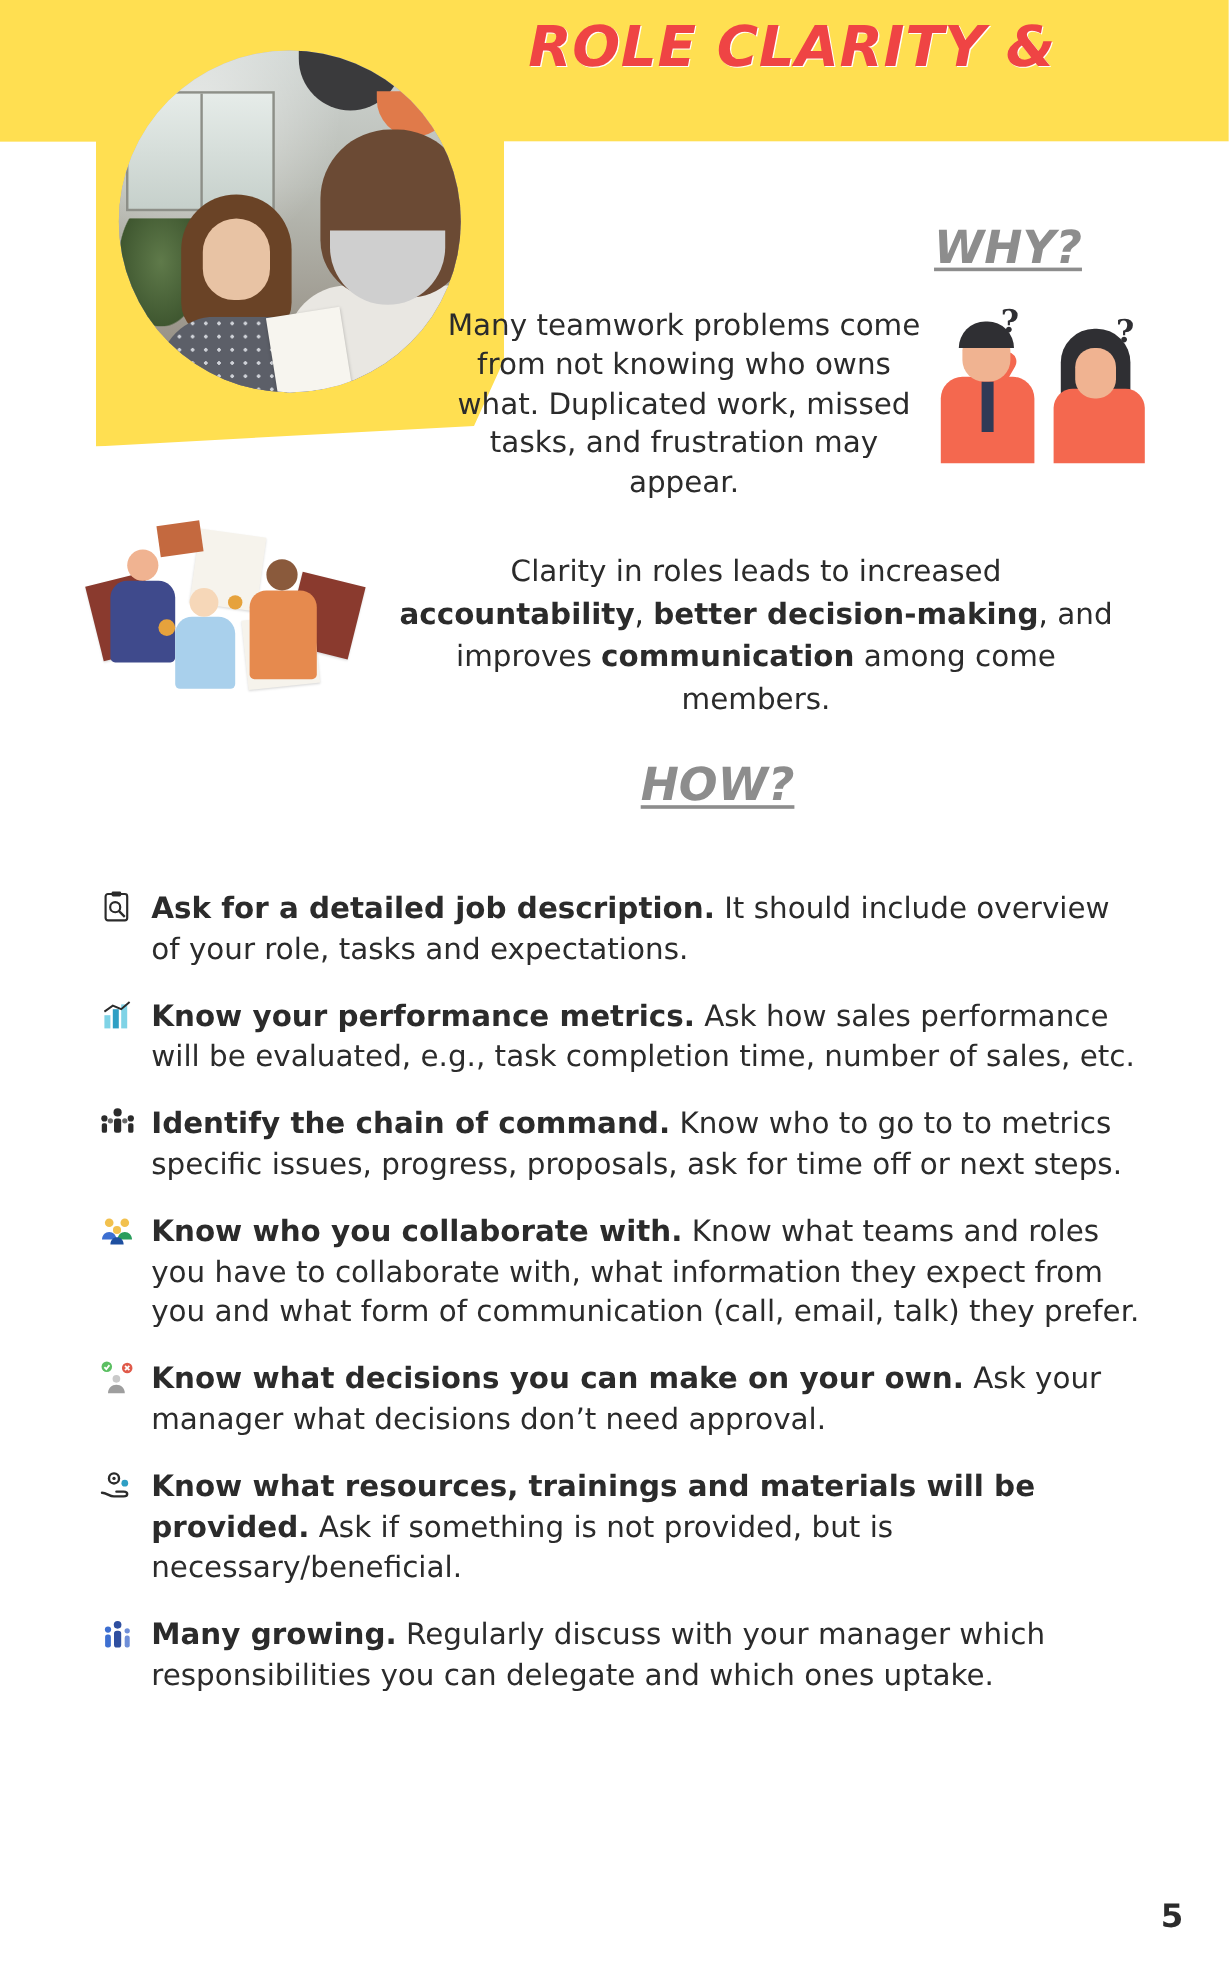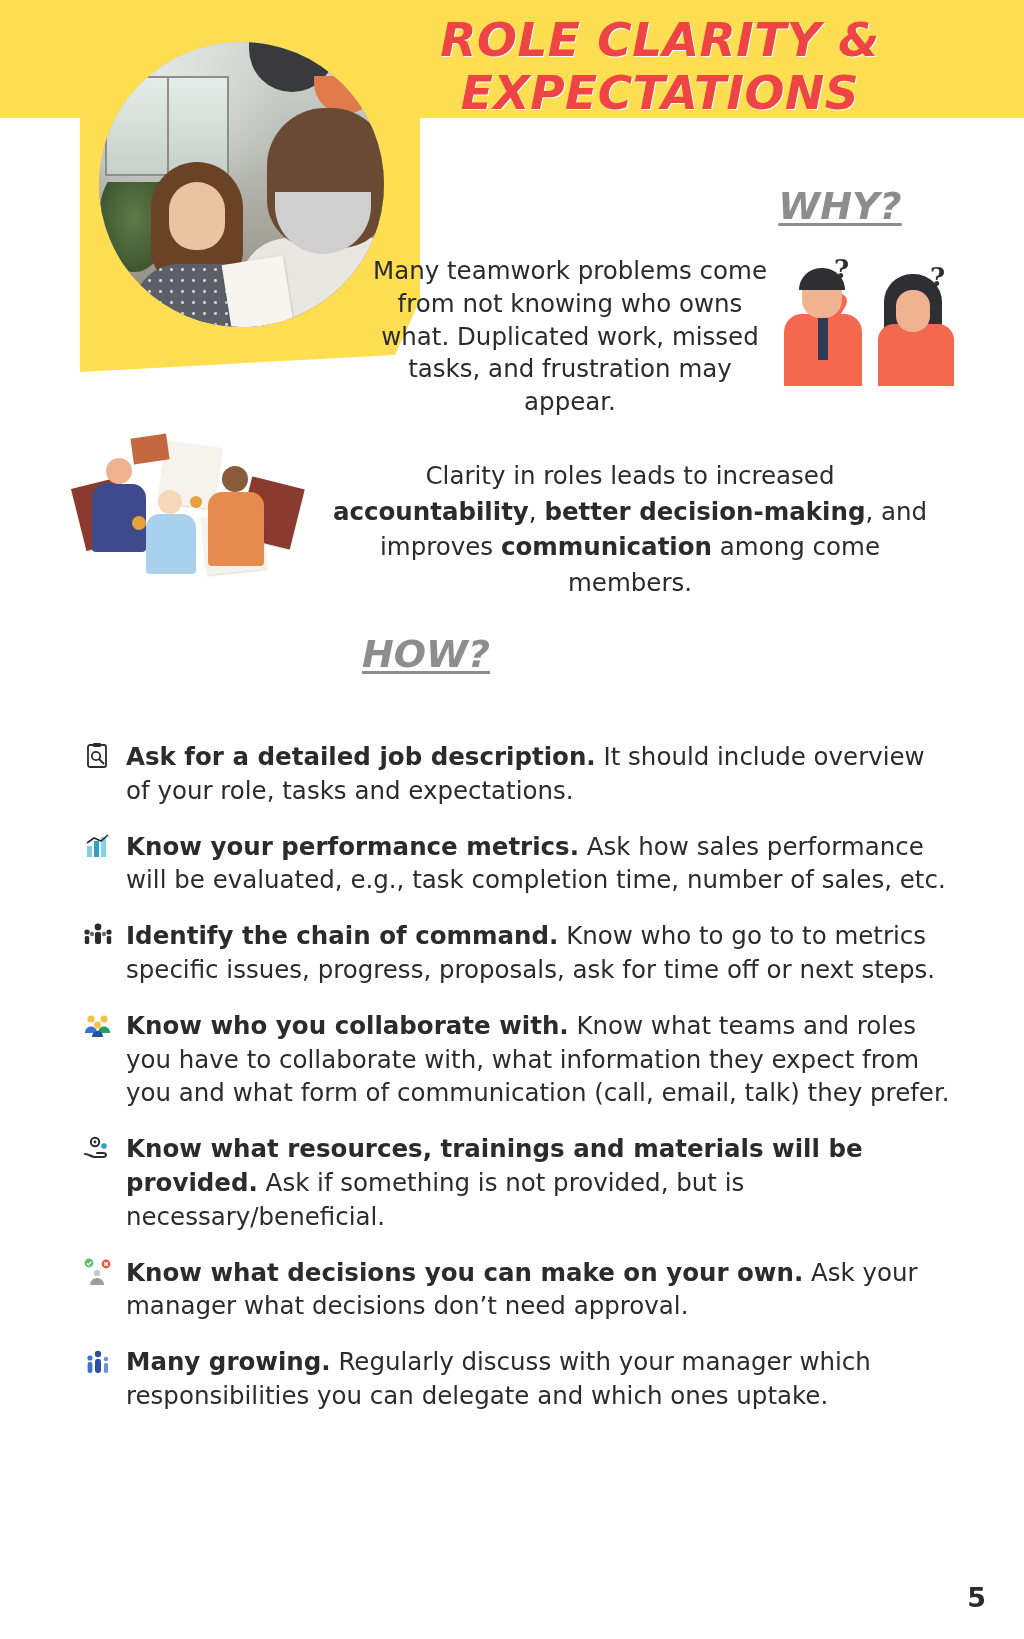--- a/index.html
+++ b/index.html
@@ -268,21 +268,21 @@
   .cb-3b { left: 136px; top: 62px; width: 56px; height: 74px; background: #e68a4e; }
   .cb-flag { position: absolute; left: 60px; top: 6px; width: 36px; height: 26px; background: #c4693f; transform: rotate(-8deg); }
   .cb-dot { position: absolute; border-radius: 50%; background: #e6a23c; }
 
   
   .how-title {
     position: absolute;
     top: 632px;
     left: 362px;
     width: 300px;
-    text-align: left;
+    text-align: right;
     font-style: italic;
     font-weight: bold;
     font-size: 38px;
     color: #8d8d8d;
     text-decoration: underline;
     text-underline-offset: 4px;
   }
 
   .list {
     position: absolute;
@@ -320,21 +320,20 @@
   }
 </style>
 </head>
 <body>
 
 <div class="header-band"></div>
 <div class="header-wedge"></div>
 
 <div class="title">
   <div>ROLE CLARITY &amp;</div>
-  <div>EXPECTATIONS</div>
 </div>
 
 <div class="photo-circle">
   <div class="room-bg"></div>
   <div class="window"></div>
   <div class="lamp"></div>
   <div class="lamp2"></div>
   <div class="plant"></div>
 
   <div class="woman-hair"></div>
@@ -433,41 +432,41 @@
         <circle cx="14.5" cy="14" r="3.4" fill="#f2c14e"></circle>
         <path d="M9 26c0-3.8 2.6-6 5.5-6s5.5 2.2 5.5 6z" fill="#1e4fa0"></path>
       </svg>
     </span>
     <b>Know who you collaborate with.</b><span> Know what teams and roles you have to collaborate with, what information they expect from you and what form of communication (call, email, talk) they prefer.</span>
   </div>
 
   <div class="item">
     <span class="icon">
       <svg width="30" height="28" viewBox="0 0 30 28">
-        <circle cx="12" cy="8" r="4.2" fill="none" stroke="#2b2b2b" stroke-width="2"></circle>
-        <circle cx="12" cy="8" r="1.4" fill="#2b2b2b"></circle>
-        <circle cx="21" cy="12" r="2.8" fill="#2f9fc4"></circle>
-        <path d="M2 20c4 0 6 3 10 3h8c2 0 3-1 3-2s-1-2-3-2h-6" fill="none" stroke="#2b2b2b" stroke-width="2" stroke-linecap="round"></path>
-      </svg>
-    </span>
-    <b>Know what resources, trainings and materials will be provided.</b><span> Ask if something is not provided, but is necessary/beneficial.</span>
-  </div>
-
-  <div class="item">
-    <span class="icon">
-      <svg width="30" height="28" viewBox="0 0 30 28">
         <circle cx="6" cy="5" r="4.4" fill="#5bbf62"></circle>
         <path d="M4 5.2l1.6 1.7L8.2 3.6" fill="none" stroke="#fff" stroke-width="1.5"></path>
         <circle cx="23" cy="6" r="4.4" fill="#e05a4a"></circle>
         <path d="M21.2 4.2l3.6 3.6M24.8 4.2l-3.6 3.6" stroke="#fff" stroke-width="1.5"></path>
         <circle cx="14" cy="15" r="3.2" fill="#c9c9c9"></circle>
         <path d="M7 27c0-4.2 3.2-7 7-7s7 2.8 7 7z" fill="#9e9e9e"></path>
       </svg>
     </span>
     <b>Know what decisions you can make on your own.</b><span> Ask your manager what decisions don’t need approval.</span>
+  </div>
+
+  <div class="item">
+    <span class="icon">
+      <svg width="30" height="28" viewBox="0 0 30 28">
+        <circle cx="12" cy="8" r="4.2" fill="none" stroke="#2b2b2b" stroke-width="2"></circle>
+        <circle cx="12" cy="8" r="1.4" fill="#2b2b2b"></circle>
+        <circle cx="21" cy="12" r="2.8" fill="#2f9fc4"></circle>
+        <path d="M2 20c4 0 6 3 10 3h8c2 0 3-1 3-2s-1-2-3-2h-6" fill="none" stroke="#2b2b2b" stroke-width="2" stroke-linecap="round"></path>
+      </svg>
+    </span>
+    <b>Know what resources, trainings and materials will be provided.</b><span> Ask if something is not provided, but is necessary/beneficial.</span>
   </div>
 
   <div class="item">
     <span class="icon">
       <svg width="30" height="28" viewBox="0 0 30 28">
         <circle cx="7" cy="11" r="2.6" fill="#3d6fd1"></circle>
         <rect x="4.6" y="15" width="4.8" height="11" rx="2" fill="#3d6fd1"></rect>
         <circle cx="15" cy="7" r="3.2" fill="#2f4fa0"></circle>
         <rect x="12" y="12" width="6" height="14" rx="2.4" fill="#2f4fa0"></rect>
         <circle cx="23" cy="12" r="2.2" fill="#6f8fd8"></circle>

